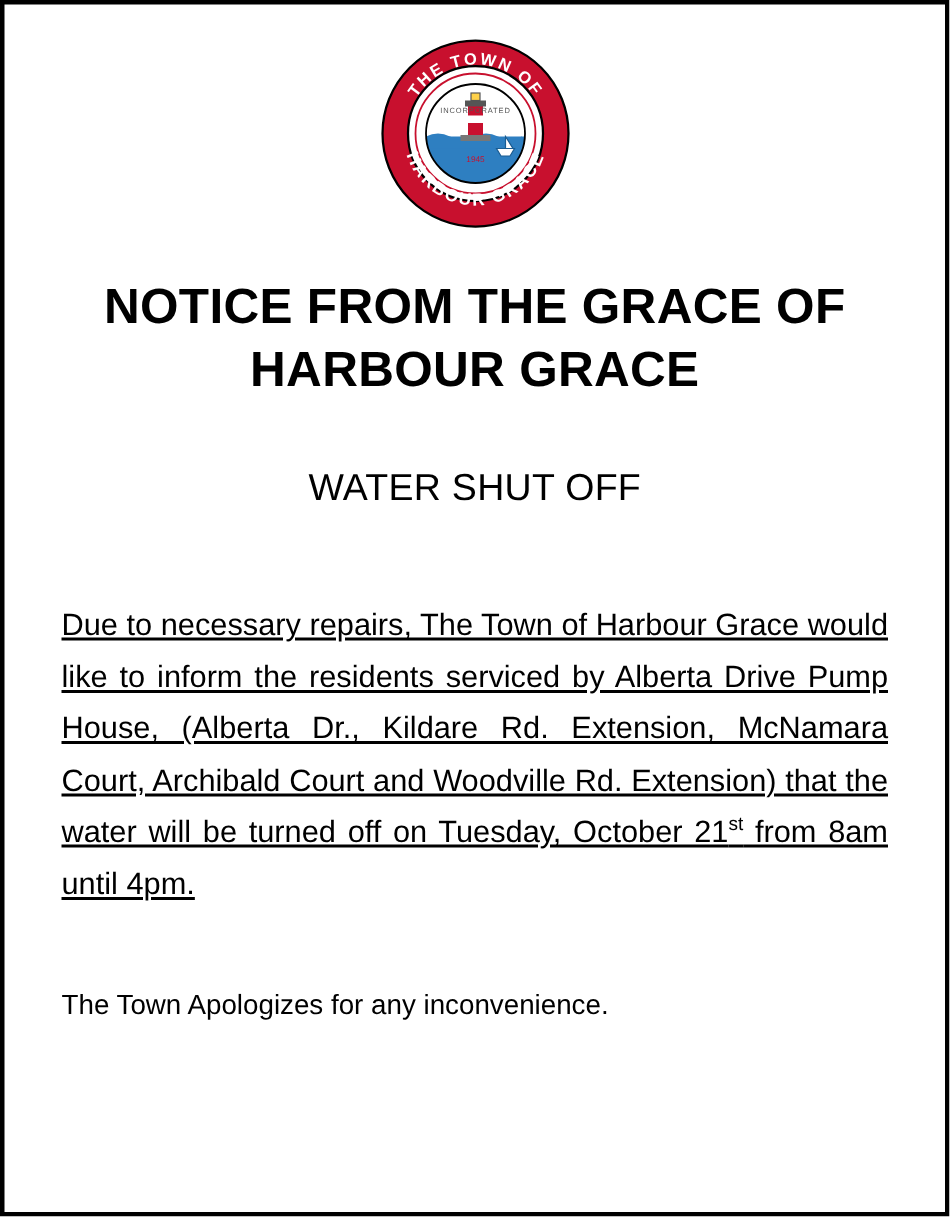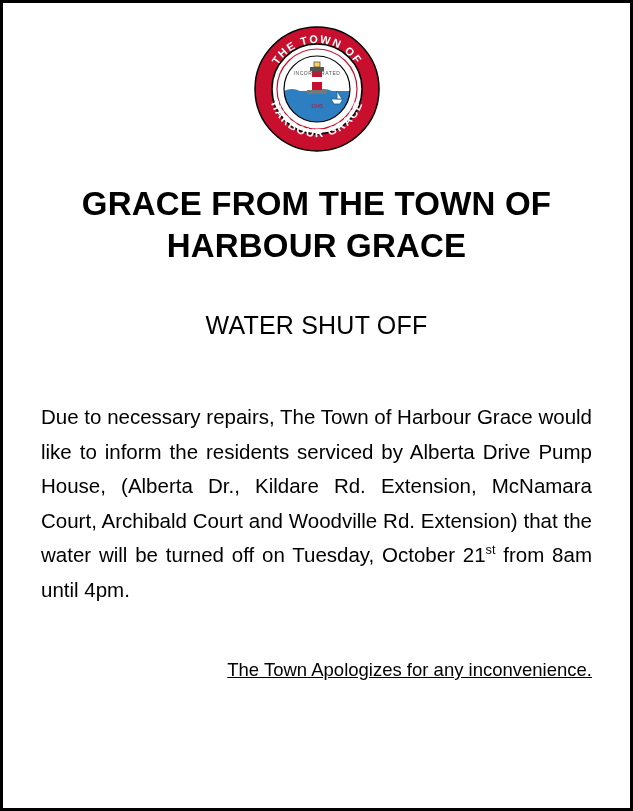--- a/index.html
+++ b/index.html
@@ -55,31 +55,31 @@
   }
   .body-block {
     margin-top: 60px;
     font-size: 20.5px;
     line-height: 1.68;
     text-align: justify;
     text-justify: inter-word;
   }
   .body-block p {
     margin: 0;
+    text-decoration: underline;
   }
   sup.ord {
     font-size: 0.62em;
     vertical-align: super;
     line-height: 0;
   }
   .closing {
     margin-top: 52px;
-    text-align: right;
+    text-align: left;
     font-size: 18.5px;
-    text-decoration: underline;
   }
 </style>
 </head>
 <body>
 
 <div class="page">
 
   <div class="logo-wrap">
     <div class="crest">
       <svg width="128" height="128" viewBox="0 0 128 128" aria-hidden="true">
@@ -118,21 +118,21 @@
         <text font-family="Liberation Sans, sans-serif" font-size="11.5" font-weight="bold" fill="#ffffff" letter-spacing="1.4">
           <textPath href="#arcBottomText" startOffset="50%" text-anchor="middle">HARBOUR GRACE</textPath>
         </text>
         <text x="64" y="50" font-family="Liberation Sans, sans-serif" font-size="5" fill="#555555" text-anchor="middle" letter-spacing="0.6">INCORPORATED</text>
         <text x="64" y="83" font-family="Liberation Sans, sans-serif" font-size="5.5" fill="#c8102e" text-anchor="middle">1945</text>
       </svg>
     </div>
   </div>
 
   <div class="title-block">
-    <div class="title-line">GRACE FROM THE TOWN OF</div>
+    <div class="title-line">NOTICE FROM THE GRACE OF</div>
     <div class="title-line">HARBOUR GRACE</div>
   </div>
 
   <div class="subtitle">WATER SHUT OFF</div>
 
   <div class="body-block">
     <p>
       <span>Due to necessary repairs, The Town of Harbour Grace would like to inform the residents serviced by Alberta Drive Pump House, (Alberta Dr., Kildare Rd. Extension, McNamara Court, Archibald Court and Woodville Rd. Extension) that the water will be turned off on Tuesday, October 21</span><sup class="ord">st</sup><span> from 8am until 4pm.</span>
     </p>
   </div>

